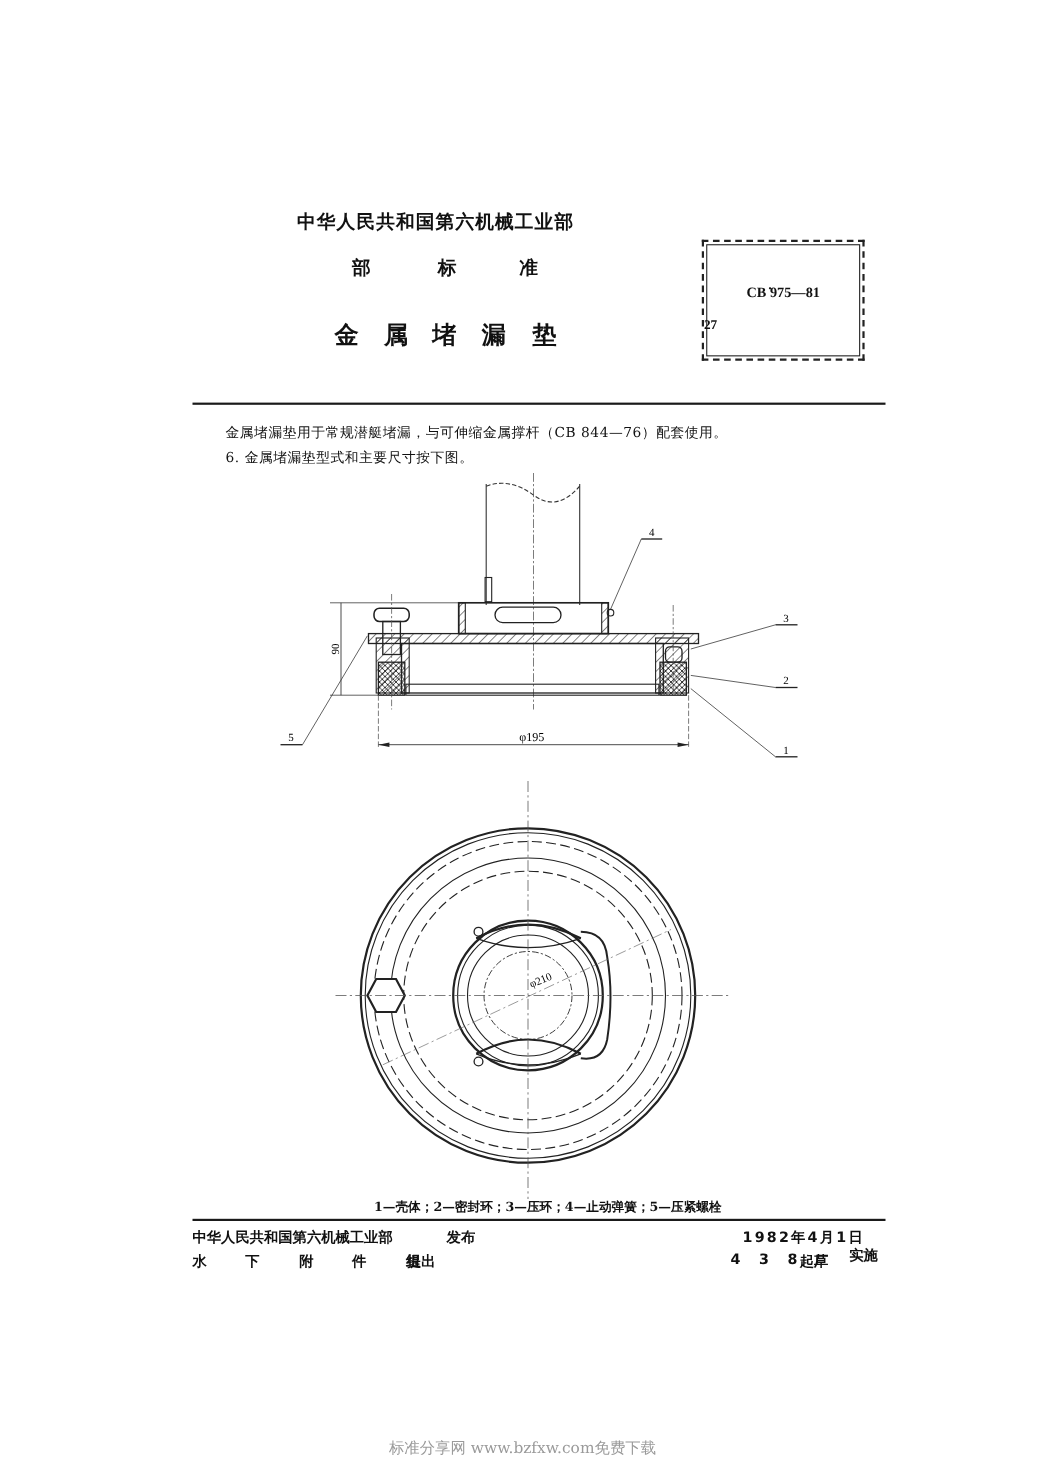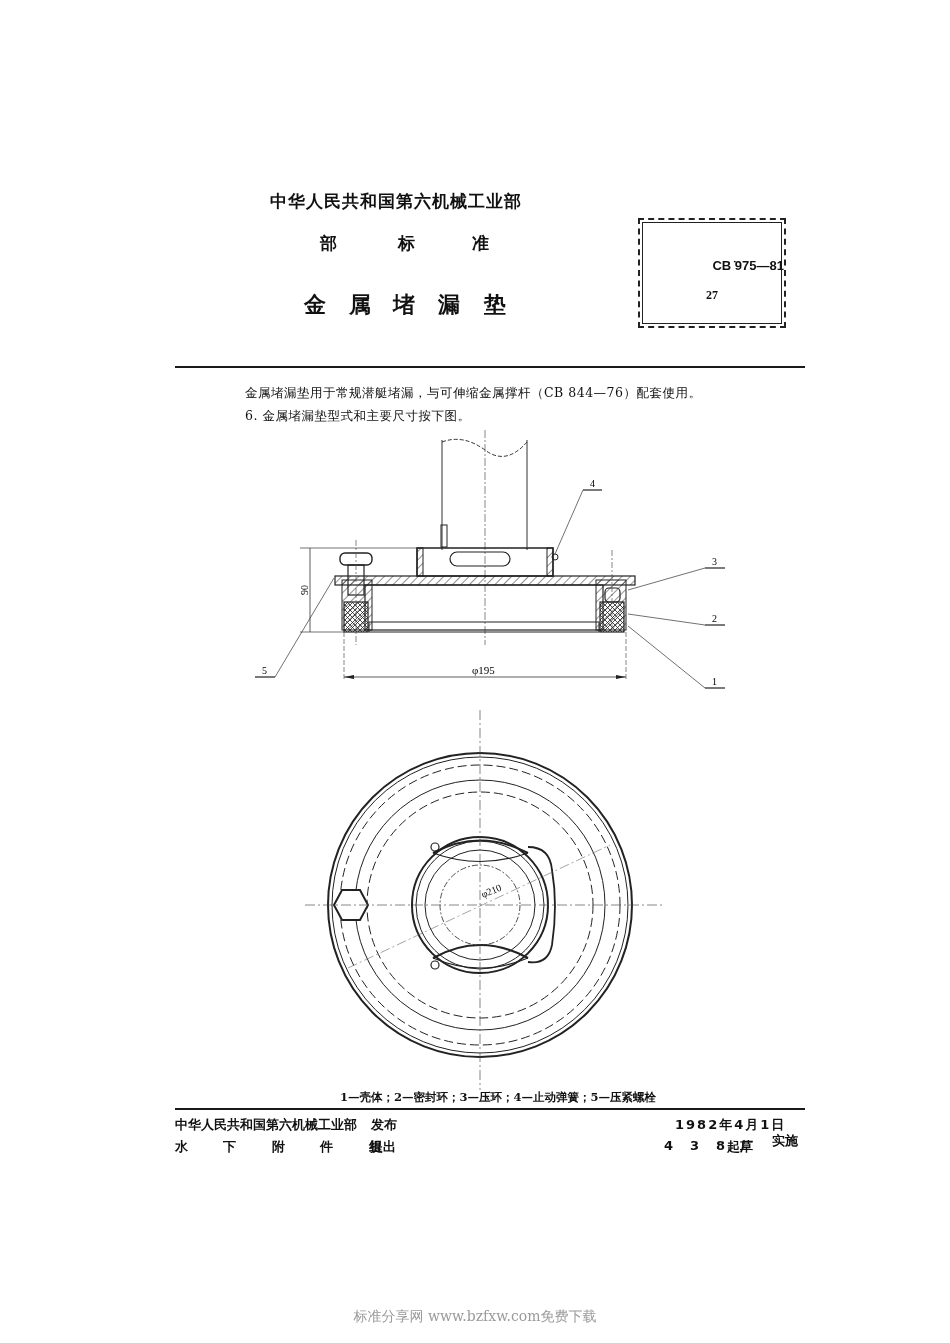--- a/index.html
+++ b/index.html
@@ -5,27 +5,27 @@
     html, body { margin: 0; padding: 0; background: #ffffff; }
     body { width: 950px; height: 1343px; position: relative; overflow: hidden;
            font-family: "DejaVu Serif", "Liberation Serif", serif; color: #111; }
     .abs { position: absolute; }
     .hdr1 { left: 270px; top: 190px; font-size: 17px; font-weight: bold; letter-spacing: 1px;
             font-family: "DejaVu Sans", sans-serif; white-space: nowrap; }
     .hdr2 { top: 232px; font-size: 17px; font-weight: bold; font-family: "DejaVu Sans", sans-serif; }
     .title { top: 290px; font-size: 22px; font-weight: bold; font-family: "DejaVu Sans", sans-serif; }
     .stdbox { left: 638px; top: 218px; width: 144px; height: 106px;
               border: 2px dashed #222; outline: 1px solid #222; outline-offset: -5px; }
-    .stdbox .code { position: absolute; top: 38px; width: 100%; text-align: right;
-                    font-size: 13px; font-weight: bold; font-family: Liberation Sans, sans-serif; }
-    .stdbox .page { position: absolute; top: 68px; width: 100%; text-align: center;
+    .stdbox .code { position: absolute; top: 38px; width: 100%; text-align: center;
+                    font-size: 13px; font-weight: bold; font-family: Liberation Serif, serif; }
+    .stdbox .page { position: absolute; top: 68px; width: 100%; text-align: left;
                     font-size: 12px; font-weight: bold; font-family: "Liberation Serif", serif; }
     .rule { left: 175px; width: 630px; height: 2px; background: #1a1a1a; }
     .body-text { left: 205px; font-size: 12.5px; white-space: nowrap; letter-spacing: 0.5px;
-                 font-family: "DejaVu Serif", serif; margin-left: 40px; }
+                 font-family: "DejaVu Serif", serif; }
     .caption { left: 340px; top: 1090px; font-size: 11.5px; white-space: nowrap; font-weight: bold; }
     .foot { font-size: 13px; font-weight: bold; font-family: "DejaVu Sans", sans-serif; white-space: nowrap; }
     .watermark { left: 0; width: 950px; top: 1308px; text-align: center; font-size: 14px; color: #9a9a9a;
                  font-family: "DejaVu Serif", serif; }
     svg text { font-family: "Liberation Serif", serif; }
   </style>
 </head>
 <body>
 
 <div class="abs hdr1">中华人民共和国第六机械工业部</div>
@@ -144,21 +144,21 @@
   <line x1="180" y1="0" x2="180" y2="380" stroke="#555" stroke-width="0.7" stroke-dasharray="10 3 2 3"></line>
   <line x1="48" y1="258" x2="310" y2="135" stroke="#666" stroke-width="0.6" stroke-dasharray="10 3 2 3"></line>
   <text x="183" y="188" font-size="10" transform="rotate(-22 183 188)">φ210</text>
 </svg>
 
 <div class="abs caption">1—壳体；2—密封环；3—压环；4—止动弹簧；5—压紧螺栓</div>
 
 <div class="abs rule" style="top:1108px"></div>
 
 <div class="abs foot" style="left:175px; top:1116px">中华人民共和国第六机械工业部</div>
-<div class="abs foot" style="left:371px; top:1116px">发布</div>
+<div class="abs foot" style="left:406px; top:1116px">发布</div>
 
 <div class="abs foot" style="left:175px; top:1138px">水</div>
 <div class="abs foot" style="left:223px; top:1138px">下</div>
 <div class="abs foot" style="left:272px; top:1138px">附</div>
 <div class="abs foot" style="left:320px; top:1138px">件</div>
 <div class="abs foot" style="left:369px; top:1138px">组</div>
 <div class="abs foot" style="left:370px; top:1138px">提出</div>
 
 <div class="abs foot" style="left:675px; top:1116px; letter-spacing:2px">1982年4月1日</div>
 <div class="abs foot" style="left:772px; top:1132px">实施</div>

